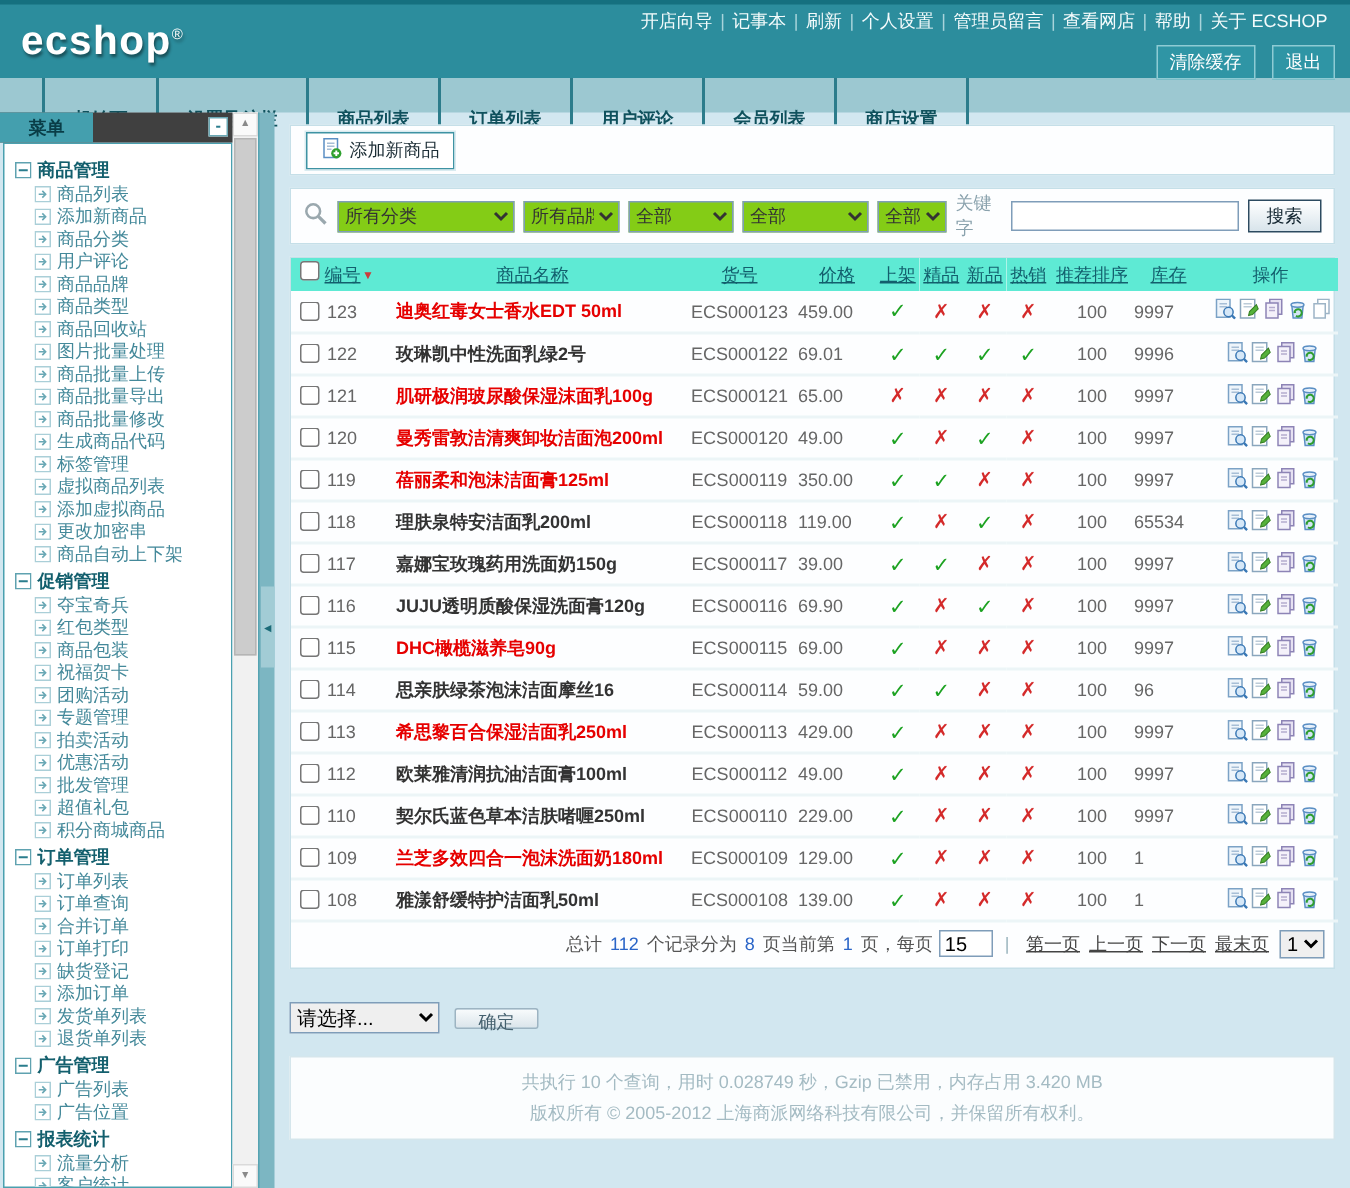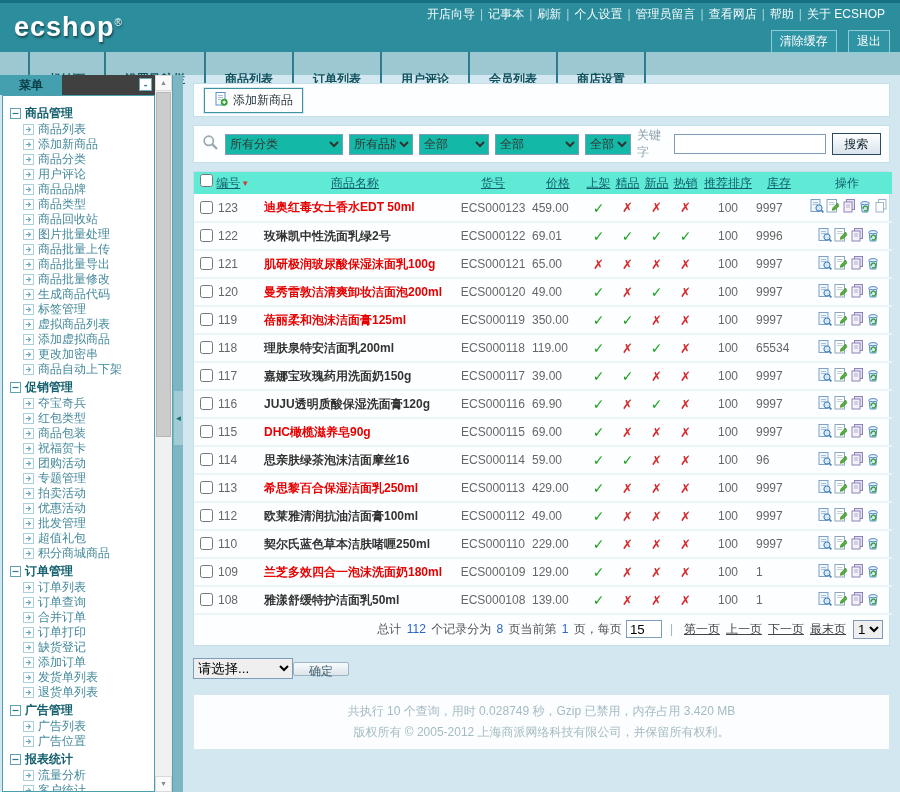--- a/index.html
+++ b/index.html
@@ -41,21 +41,21 @@
 .splitter{width:11px;background:#7cb6c2;border-left:1px solid #55a3b2;position:relative}
 .split-handle{position:absolute;left:1px;top:316px;width:9px;height:54px;background:#a2ccd5;color:#1c6b78;font-size:8px;display:flex;align-items:center;justify-content:center;cursor:pointer}
 
 .content{flex:1;padding:8px 10px 0 10px;overflow:hidden}
 .panel{background:#fdfeff;border:1px solid #c5dfe8}
 .crumb{height:34px;display:flex;align-items:center;justify-content:space-between;padding:0 10px}
 .crumb-main{font-weight:bold;color:#1d2e36;font-size:13px}
 .crumb-sub{font-weight:bold;color:#8aa2ad;font-size:13px;margin-left:5px}
 .add-btn{display:flex;align-items:center;gap:5px;border:1px solid #3e93a3;outline:1px solid #d9ebf0;background:#fff;padding:3px 9px;color:#1d2e36;font-size:12px;cursor:pointer;font-family:inherit}
 .filter{margin-top:8px;height:38px;display:flex;align-items:center;padding:0 8px;gap:6px}
-.filter select{height:21px;border:1px solid #7f9db9;background:#14b8a6;font-size:12px;color:#333;font-family:inherit}
+.filter select{height:21px;border:1px solid #7f9db9;background:#84cc16;font-size:12px;color:#333;font-family:inherit}
 .sel-1{width:118px}.sel-2{width:64px}.sel-3{width:70px}.sel-4{width:84px}.sel-5{width:46px}
 .kw-label{color:#8aa2ad}
 .kw-input{width:152px;height:20px;border:1px solid #7f9db9;padding:0 3px;font-family:inherit}
 .search-btn{width:58px;height:22px;border:1px solid #2c4a60;background:linear-gradient(#ffffff,#d8e4eb);font-size:12px;color:#10232e;cursor:pointer;font-family:inherit}
 
 .table-panel{margin-top:8px;padding-bottom:2px}
 table{width:100%;border-collapse:collapse;table-layout:fixed}
 thead th{background:#5eead4;height:22px;font-weight:normal;color:#135f6d;text-align:center;white-space:nowrap;overflow:hidden}
 thead th .col-link{text-decoration:underline;cursor:pointer}
 thead th.first{text-align:left;padding-left:6px}
@@ -72,21 +72,21 @@
 td.c-ops{padding-left:4px}
 td.c-ops .op{display:inline-block;margin:0 1px;cursor:pointer;vertical-align:middle}
 
 .pagination{display:flex;justify-content:flex-end;align-items:center;height:28px;padding-right:6px;color:#555}
 .pg-num{color:#2a65c8;margin:0 2px}
 .pg-input{width:36px;height:18px;border:1px solid #7f9db9;margin-left:4px;padding-left:3px;font-family:inherit}
 .pg-bar{color:#9ab4bd;margin:0 8px}
 .pg-link{color:#444;text-decoration:underline;margin:0 3px;cursor:pointer}
 .pg-select{height:19px;border:1px solid #7f9db9;margin-left:4px;font-family:inherit}
 
-.batch{margin-top:12px;display:flex;align-items:center;}
+.batch{margin-top:22px;display:flex;align-items:center;gap:10px}
 .batch select{width:100px;height:21px;border:1px solid #7f9db9;font-family:inherit}
 .confirm-btn{width:56px;height:14px;border:1px solid #9db4c2;border-radius:2px;background:linear-gradient(#f8fbfc,#dbe5eb);color:#44606e;font-size:12px;cursor:pointer;font-family:inherit}
 .footerbox{margin-top:15px;height:56px;display:flex;flex-direction:column;align-items:center;justify-content:center;gap:4px;color:#a4bbc3;background:#fbfdfe;border:1px solid #d5e6ec}
 </style>
 </head>
 <body>
 
 <div class="topbar">
   <div class="logo"><span>ecshop</span><sup>®</sup></div>
   <div class="top-right">

